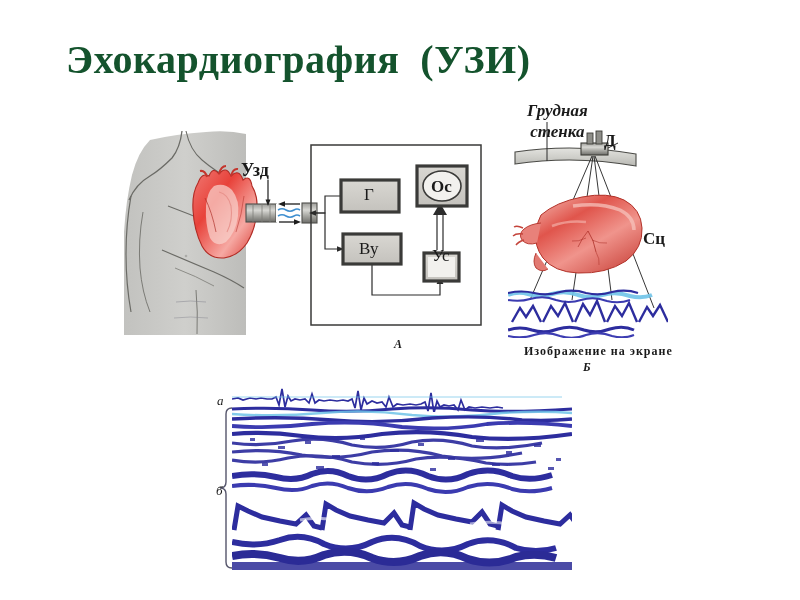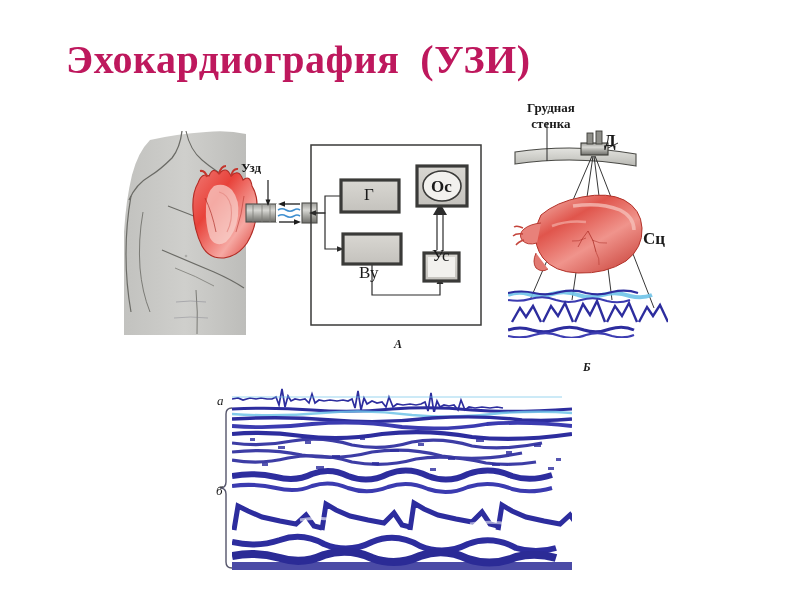--- a/index.html
+++ b/index.html
@@ -17,43 +17,43 @@
 
   
   #slide-title {
     position: absolute;
     left: 66px;
     top: 36px;
     font-family: "Liberation Serif", serif;
     font-weight: bold;
     font-size: 40px;
     letter-spacing: 0.5px;
-    color: #be185d;
+    color: #14532d;
     white-space: pre;
   }
 
   
   #figure-area {
     position: absolute;
     left: 0;
     top: 0;
     width: 800px;
     height: 600px;
   }
   .fig-svg { position: absolute; left: 0; top: 0; }
 
   
   .fig-label {
     position: absolute;
     font-family: "Liberation Serif", serif;
     color: #1a1a1a;
     white-space: pre;
   }
-  .lbl-uzd     { left: 241px; top: 160px; font-size: 13px; font-weight: bold; }
-  .lbl-chest   { left: 527px; top: 100px; font-size: 13px; font-weight: bold; text-align: center; line-height: 1.25; }
+  .lbl-uzd     { left: 241px; top: 160px; font-size: 18px; font-weight: bold; }
+  .lbl-chest   { left: 527px; top: 100px; font-size: 17px; font-weight: bold; text-align: center; line-height: 1.25; font-style: italic; }
   .lbl-d       { left: 604px; top: 131px; font-size: 17px; font-weight: bold; }
   .lbl-sc      { left: 643px; top: 229px; font-size: 17px; font-weight: bold; }
   .lbl-screen  { left: 524px; top: 344px; font-size: 12px; font-weight: bold; letter-spacing: 1px; }
   .lbl-b-big   { left: 583px; top: 360px; font-size: 12px; font-style: italic; font-weight: bold; }
   .lbl-a-big   { left: 394px; top: 337px; font-size: 12px; font-style: italic; font-weight: bold; }
   .lbl-a-small { left: 217px; top: 393px; font-size: 13px; font-style: italic; }
   .lbl-b-small { left: 216px; top: 483px; font-size: 13px; font-style: italic; }
 
   .box-letter {
     position: absolute;
@@ -370,29 +370,30 @@
   </svg>
 
   <div class="fig-label lbl-uzd">Узд</div>
 
   <div class="fig-label lbl-chest">Грудная<br>стенка</div>
 
   <div class="fig-label lbl-d">Д</div>
 
   <div class="fig-label lbl-sc">Сц</div>
 
+  <div class="fig-label lbl-screen">Изображение на экране</div>
 
   <div class="fig-label lbl-b-big">Б</div>
 
   <div class="fig-label lbl-a-big">А</div>
 
   <div class="fig-label lbl-a-small">а</div>
 
   <div class="fig-label lbl-b-small">б</div>
 
   <div class="box-letter" style="left:364px; top:185px;">Г</div>
 
-  <div class="box-letter" style="left:359px; top:239px;margin-top:24px;">Ву</div>
+  <div class="box-letter" style="left:359px; top:239px;">Ву</div>
 
   <div class="box-letter" style="left:431px; top:177px;font-weight:bold;">Ос</div>
 
   <div class="box-letter" style="left:432px; top:246px;">Ус</div>
 </div>
 
 </body></html>

